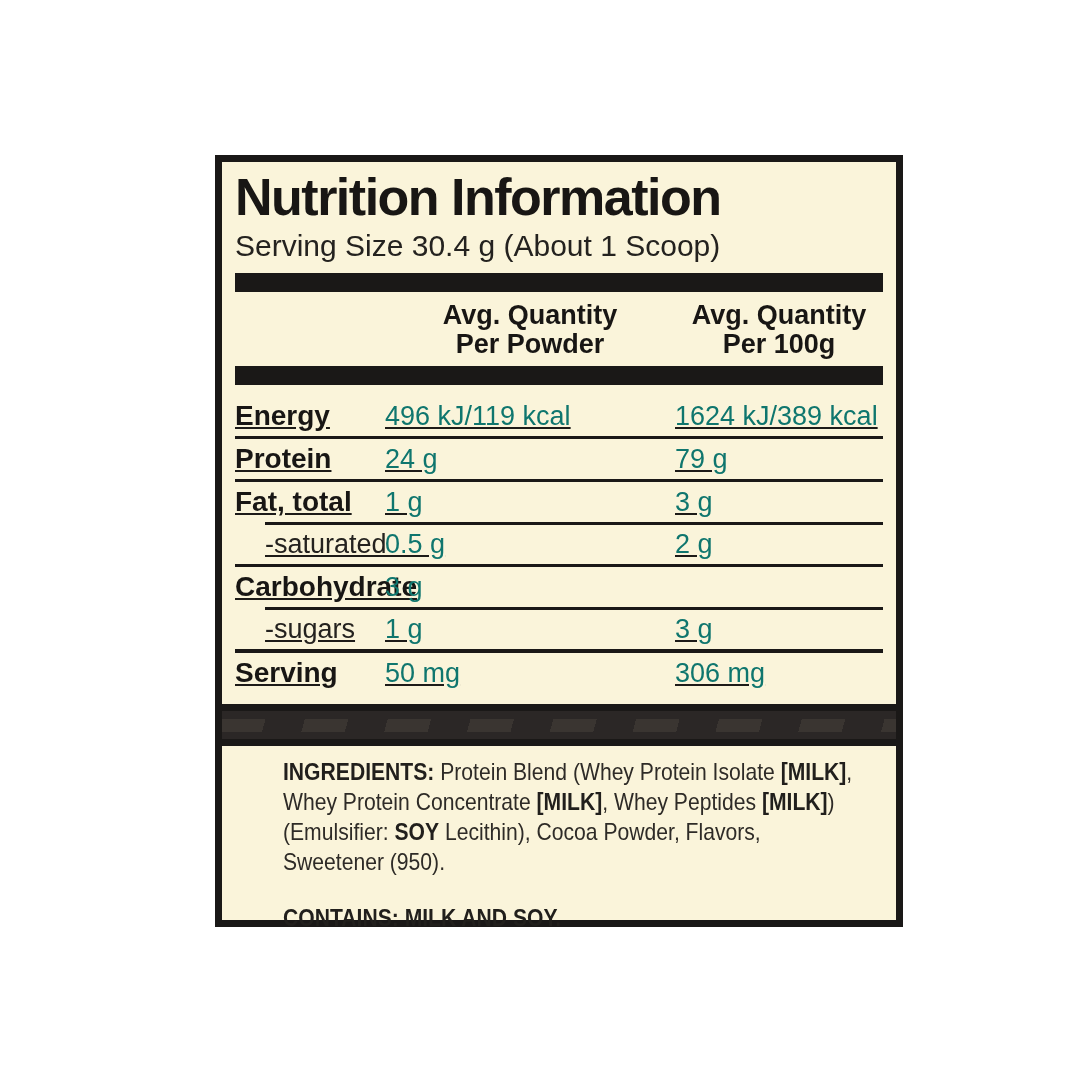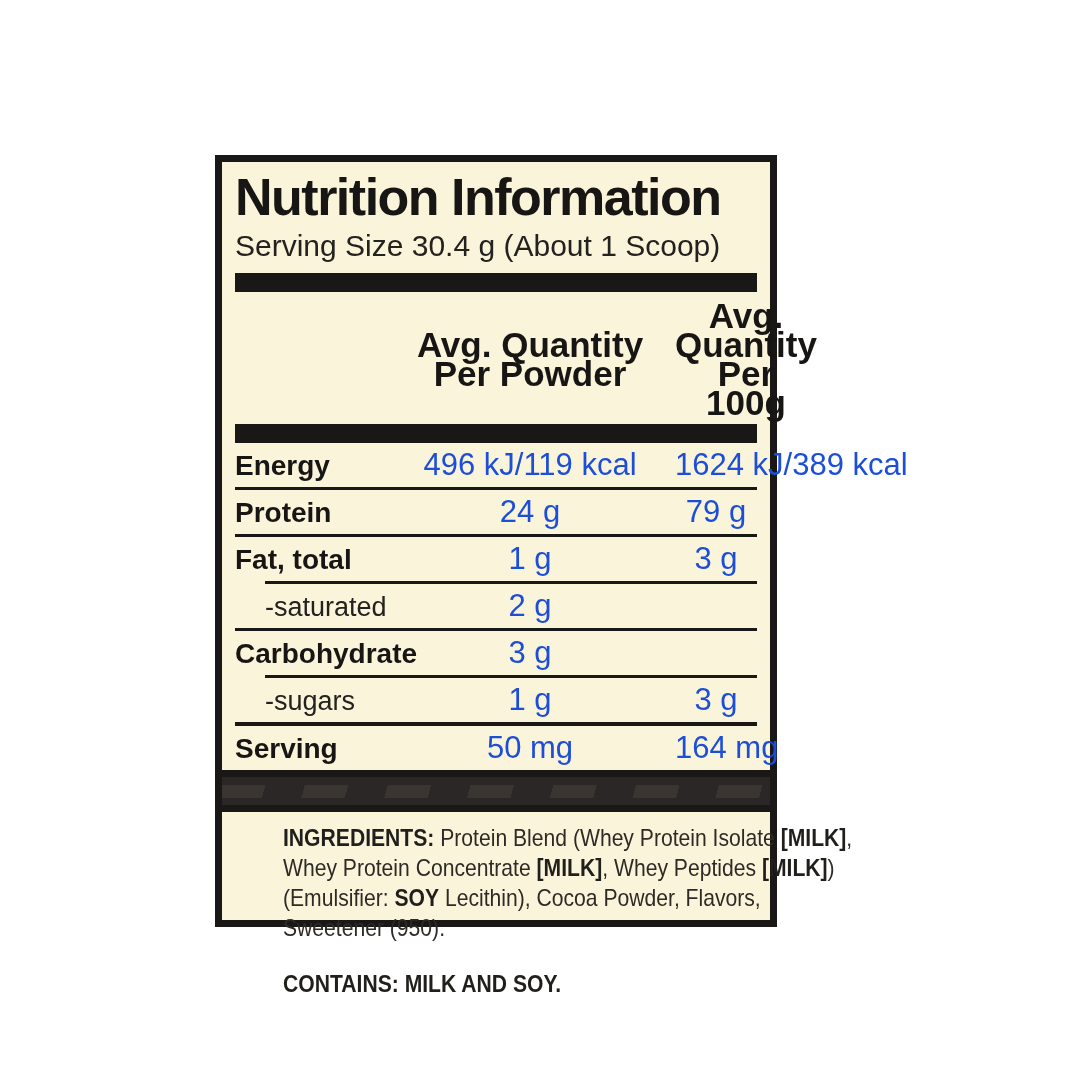--- a/index.html
+++ b/index.html
@@ -5,46 +5,46 @@
   html, body { margin: 0; padding: 0; }
   body {
     width: 1080px; height: 1080px;
     background: #ffffff;
     font-family: "Liberation Sans", sans-serif;
     position: relative;
     overflow: hidden;
   }
   .label {
     position: absolute; left: 215px; top: 155px;
-    width: 562px; height: 772px;
+    width: 688px; height: 772px;
     box-sizing: border-box;
     background: #faf4da;
     border: 7px solid #1a1817;
     color: #1d1b18;
   }
   .head { padding: 2px 13px 8px; }
   .title {
     font-size: 52px; font-weight: bold; letter-spacing: -1.5px;
     line-height: 58px; margin: 4px 0 0; color: #181614;
   }
   .subline { font-size: 30px; line-height: 39px; color: #24221f; }
   .bar { height: 19px; background: #1a1817; margin: 0 13px; }
   .cols {
     display: grid; grid-template-columns: 150px 290px 1fr;
     padding: 9px 13px 7px; align-items: center;
   }
-  .ch { text-align: center; font-weight: bold; font-size: 35px; line-height: 29px; color: #181614; }
-  .table { padding: 0 13px; }
+  .ch { text-align: center; font-weight: bold; font-size: 27px; line-height: 29px; color: #181614; }
+  .table { padding: 11px 13px; text-decoration: underline; }
   .row {
     display: grid; grid-template-columns: 150px 290px 1fr;
     align-items: baseline; padding: 4px 0;
   }
   .rl { font-weight: bold; font-size: 28px; white-space: nowrap; color: #181614; }
   .row.sub .rl { font-weight: normal; font-size: 27px; padding-left: 30px; color: #24221f; }
-  .rv { text-align: center; font-size: 31px; white-space: nowrap; color: #1d4ed8; }
+  .rv { text-align: left; font-size: 27px; white-space: nowrap; color: #0f766e; }
   .rule { height: 3px; background: #1a1817; }
   .rule.indent { margin-left: 30px; }
   .rule.thick { height: 4px; }
   .sep-line { height: 7px; background: #1a1817; }
   .tread { height: 28px; background: #2b2726; display: flex; align-items: center; overflow: hidden; }
   .tread-in {
     height: 13px; width: 100%;
     background: repeating-linear-gradient(105deg, #3a3531 0 42px, rgba(0,0,0,0) 42px 80px);
   }
   .ing-wrap { padding: 11px 13px 0; margin-left: 48px; }
@@ -100,41 +100,42 @@
 
     <div class="row">
       <div class="rl">Fat, total</div>
       <div class="rv">1 g</div>
       <div class="rv">3 g</div>
     </div>
     <div class="rule indent"></div>
 
     <div class="row sub">
       <div class="rl">-saturated</div>
+      <div class="rv">0.5 g</div>
       <div class="rv">2 g</div>
     </div>
     <div class="rule"></div>
 
     <div class="row">
       <div class="rl">Carbohydrate</div>
       <div class="rv">3 g</div>
     </div>
     <div class="rule indent"></div>
 
     <div class="row sub">
       <div class="rl">-sugars</div>
       <div class="rv">1 g</div>
       <div class="rv">3 g</div>
     </div>
     <div class="rule thick"></div>
 
     <div class="row">
       <div class="rl">Serving</div>
       <div class="rv">50 mg</div>
-      <div class="rv">164 mg</div>
+      <div class="rv">306 mg</div>
     </div>
 
   </div>
 
   <div class="sep">
     <div class="sep-line"></div>
     <div class="tread">
       <div class="tread-in"></div>
     </div>
     <div class="sep-line"></div>

